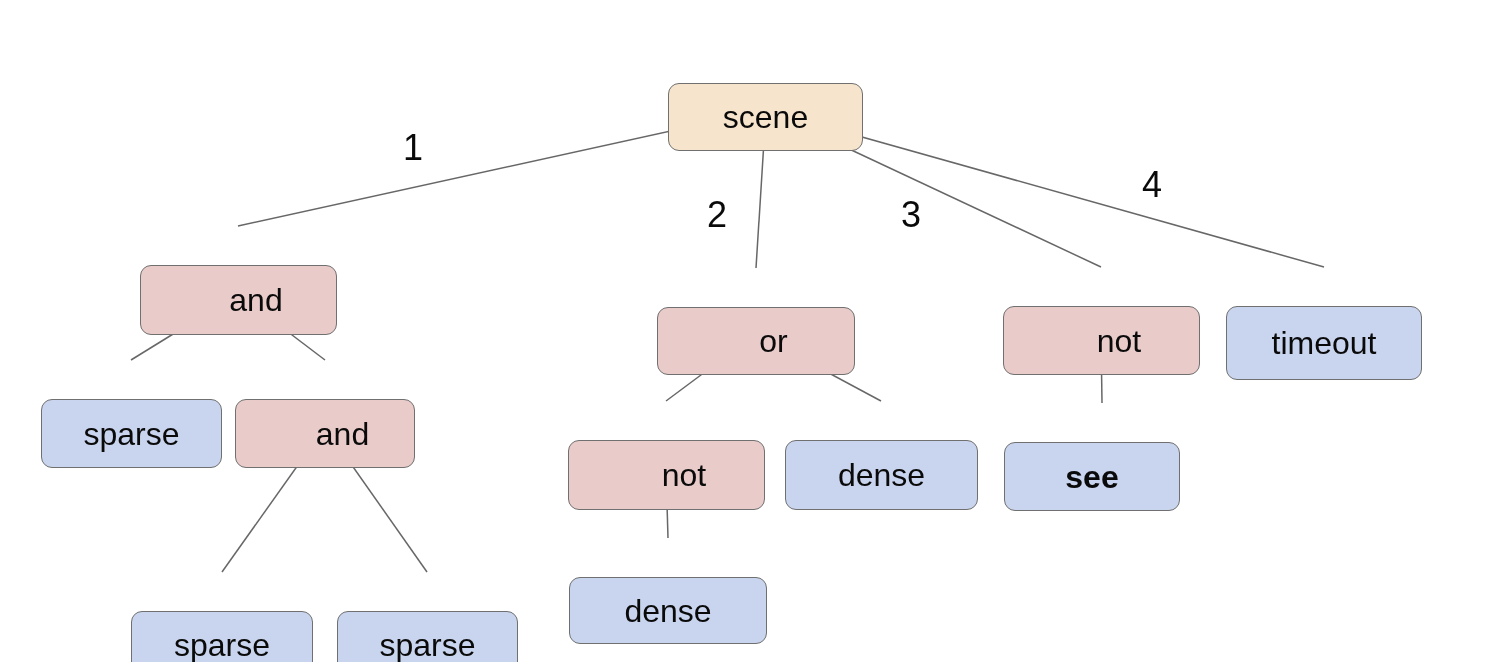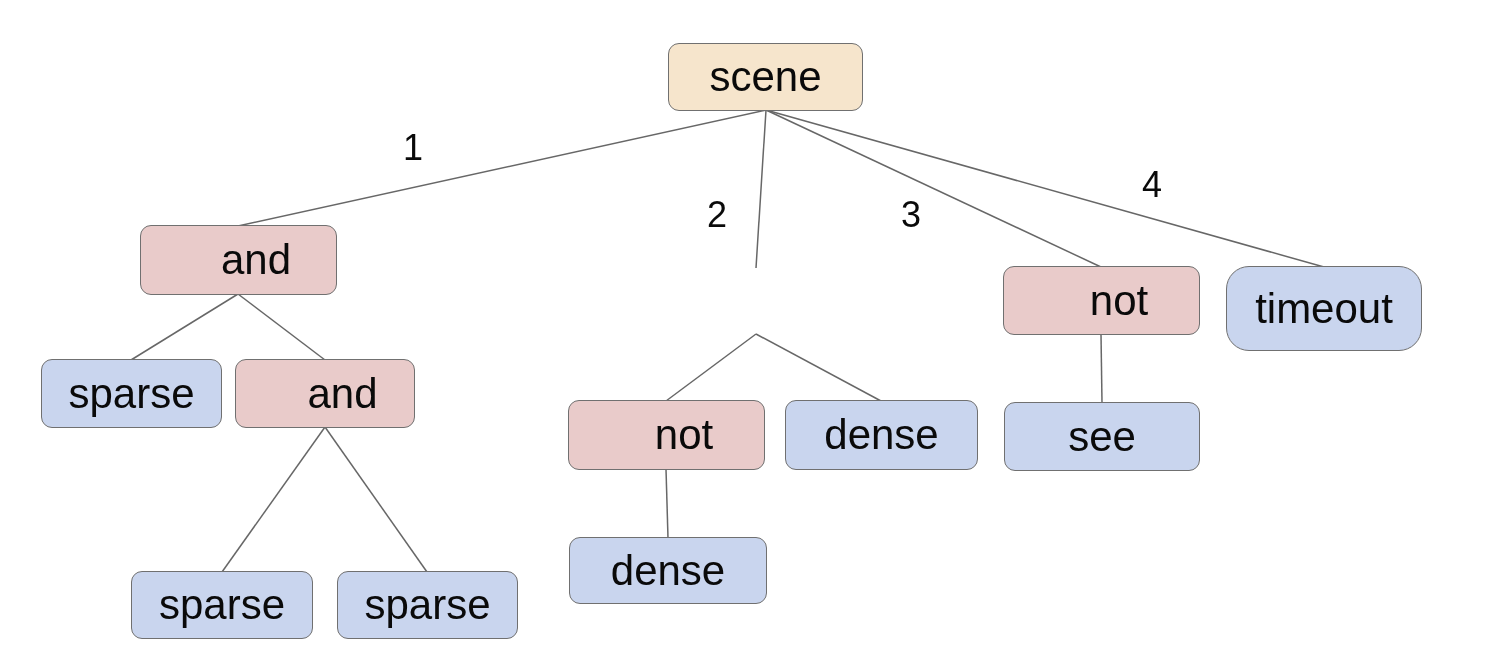--- a/index.html
+++ b/index.html
@@ -20,46 +20,47 @@
     overflow:hidden;
   }
   .edges{position:absolute;left:0;top:0;}
   .edges line{stroke:var(--edge-line);stroke-width:1.5;}
   .node{
     position:absolute;
     box-sizing:border-box;
     border:1.6px solid var(--node-border);
     border-radius:11px;
     display:flex;align-items:center;justify-content:center;
-    font-size:42px;
+    font-size:32px;
     color:var(--text);
     line-height:1;
     user-select:none;
+    margin-top:40px;
   }
   .node.root{background:var(--root-fill);}
   .node.op{background:var(--operator-fill);padding-left:35px;}
   .node.leaf{background:var(--leaf-fill);}
   .edge-label{
     position:absolute;
     transform:translate(-50%,-50%);
     font-size:36px;
     color:var(--text);
     line-height:1;
   }
   
   .n0{left:668px;top:43px;width:195px;height:68px;}
   .n1{left:140px;top:225px;width:197px;height:70px;}
   .n2{left:657px;top:267px;width:198px;height:68px;}
   .n3{left:1003px;top:266px;width:197px;height:69px;}
-  .n4{left:1226px;top:266px;width:196px;height:85px;border-radius:23px;}
+  .n4{left:1226px;top:266px;width:196px;height:74px;}
   .n5{left:41px;top:359px;width:181px;height:69px;}
   .n6{left:235px;top:359px;width:180px;height:69px;}
   .n7{left:568px;top:400px;width:197px;height:70px;}
   .n8{left:785px;top:400px;width:193px;height:70px;}
-  .n9{left:1004px;top:402px;width:196px;height:69px;}
+  .n9{left:1004px;top:402px;width:176px;height:69px;font-weight:bold;}
   .n10{left:131px;top:571px;width:182px;height:68px;}
   .n11{left:337px;top:571px;width:181px;height:68px;}
   .n12{left:569px;top:537px;width:198px;height:67px;}
   
   .el0{left:413px;top:148px;}
   .el1{left:717px;top:215px;}
   .el2{left:911px;top:215px;}
   .el3{left:1152px;top:185px;}
 </style>
 </head>
@@ -82,20 +83,21 @@
     <line x1="666" y1="469" x2="668" y2="538"></line>
   </svg>
 
   <span class="edge-label el0">1</span>
   <span class="edge-label el1">2</span>
   <span class="edge-label el2">3</span>
   <span class="edge-label el3">4</span>
 
   <div class="node root n0">scene</div>
   <div class="node op   n1">and</div>
+  <div class="node op   n2">or</div>
   <div class="node op   n3">not</div>
   <div class="node leaf n4">timeout</div>
   <div class="node leaf n5">sparse</div>
   <div class="node op   n6">and</div>
   <div class="node op   n7">not</div>
   <div class="node leaf n8">dense</div>
   <div class="node leaf n9">see</div>
   <div class="node leaf n10">sparse</div>
   <div class="node leaf n11">sparse</div>
   <div class="node leaf n12">dense</div>

